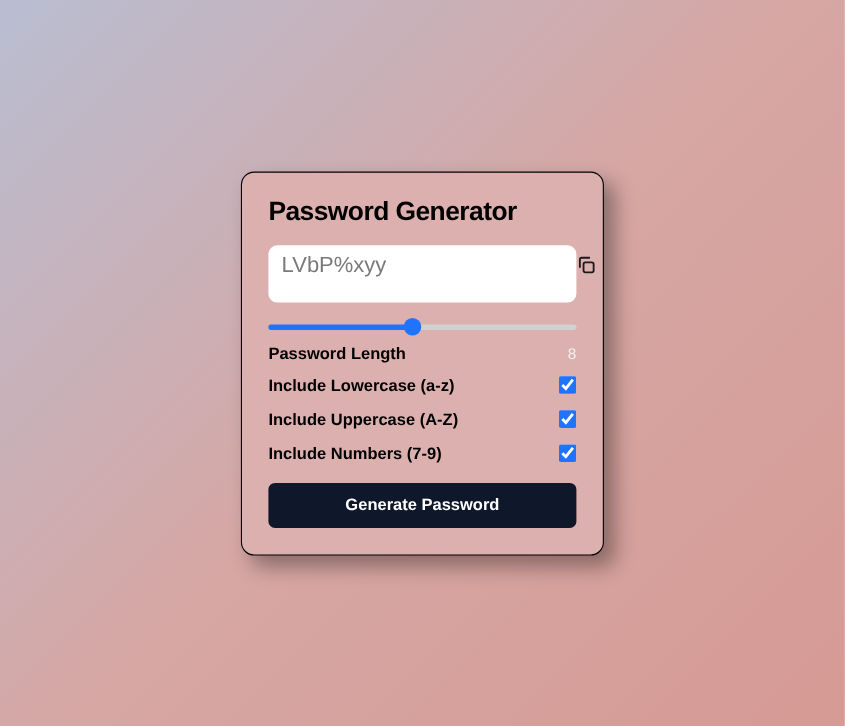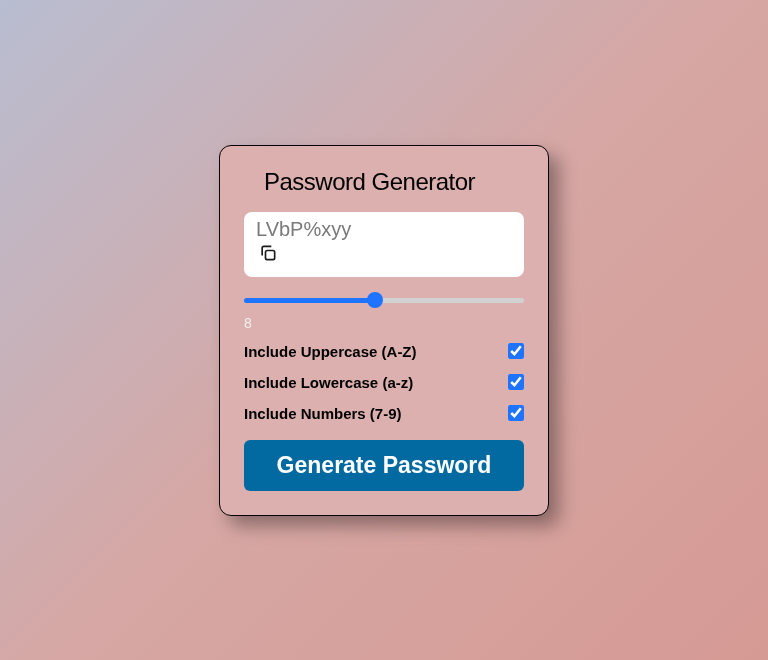--- a/index.html
+++ b/index.html
@@ -19,34 +19,32 @@
     .card {
       width: 330px;
       background: #dbb0ae;
       border: 1px solid #000;
       border-radius: 12px;
       padding: 22px 24px 24px 24px;
       box-shadow: 10px 10px 18px rgba(0,0,0,0.35);
     }
     .title {
       font-size: 24px;
-      font-weight: 400;
+      font-weight: 700;
       color: #000;
       margin-bottom: 16px;
       letter-spacing: -0.5px;
-      margin-left: 20px;
     }
     .output-row {
       display: flex;
-      align-items: flex-start;
+      align-items: flex-end;
       background: #fff;
       border-radius: 8px;
-      padding: 6px 10px 12px 12px;
+      padding: 6px 10px 22px 12px;
       margin-bottom: 12px;
-      flex-direction: column;
     }
     .output-row input[type="text"] {
       flex: 1;
       border: none;
       outline: none;
       font-size: 20px;
       color: #7a7a7a;
       background: transparent;
     }
     .copy-btn {
@@ -121,26 +119,26 @@
       color: #000;
     }
     .option-row input[type="checkbox"] {
       width: 16px;
       height: 16px;
       accent-color: #1e73ff;
       cursor: pointer;
     }
     .generate-btn {
       width: 100%;
-      background: #0369a1;
+      background: #0f172a;
       color: #fff;
       border: none;
       border-radius: 6px;
       padding: 12px 16px;
-      font-size: 23px;
+      font-size: 15px;
       font-weight: 700;
       cursor: pointer;
       margin-top: 4px;
     }
   </style>
 </head>
 <body>
 
 <div class="card">
   <h1 class="title">Password Generator</h1>
@@ -153,30 +151,31 @@
         <path d="M5 15V6a2 2 0 0 1 2-2h9"></path>
       </svg>
     </button>
   </div>
 
   <div class="slider-row">
     <input type="range" min="1" max="16" value="8" style="">
   </div>
 
   <div class="length-row">
+    <span class="label">Password Length</span>
     <span class="value">8</span>
   </div>
 
   <div class="option-row">
-    <span class="label">Include Uppercase (A-Z)</span>
+    <span class="label">Include Lowercase (a-z)</span>
     <input type="checkbox" checked="" style="">
   </div>
 
   <div class="option-row">
-    <span class="label">Include Lowercase (a-z)</span>
+    <span class="label">Include Uppercase (A-Z)</span>
     <input type="checkbox" checked="" style="">
   </div>
 
 
   <div class="option-row">
     <span class="label">Include Numbers (7-9)</span>
     <input type="checkbox" checked="" style="">
   </div>
 
   <button class="generate-btn">Generate Password</button>

